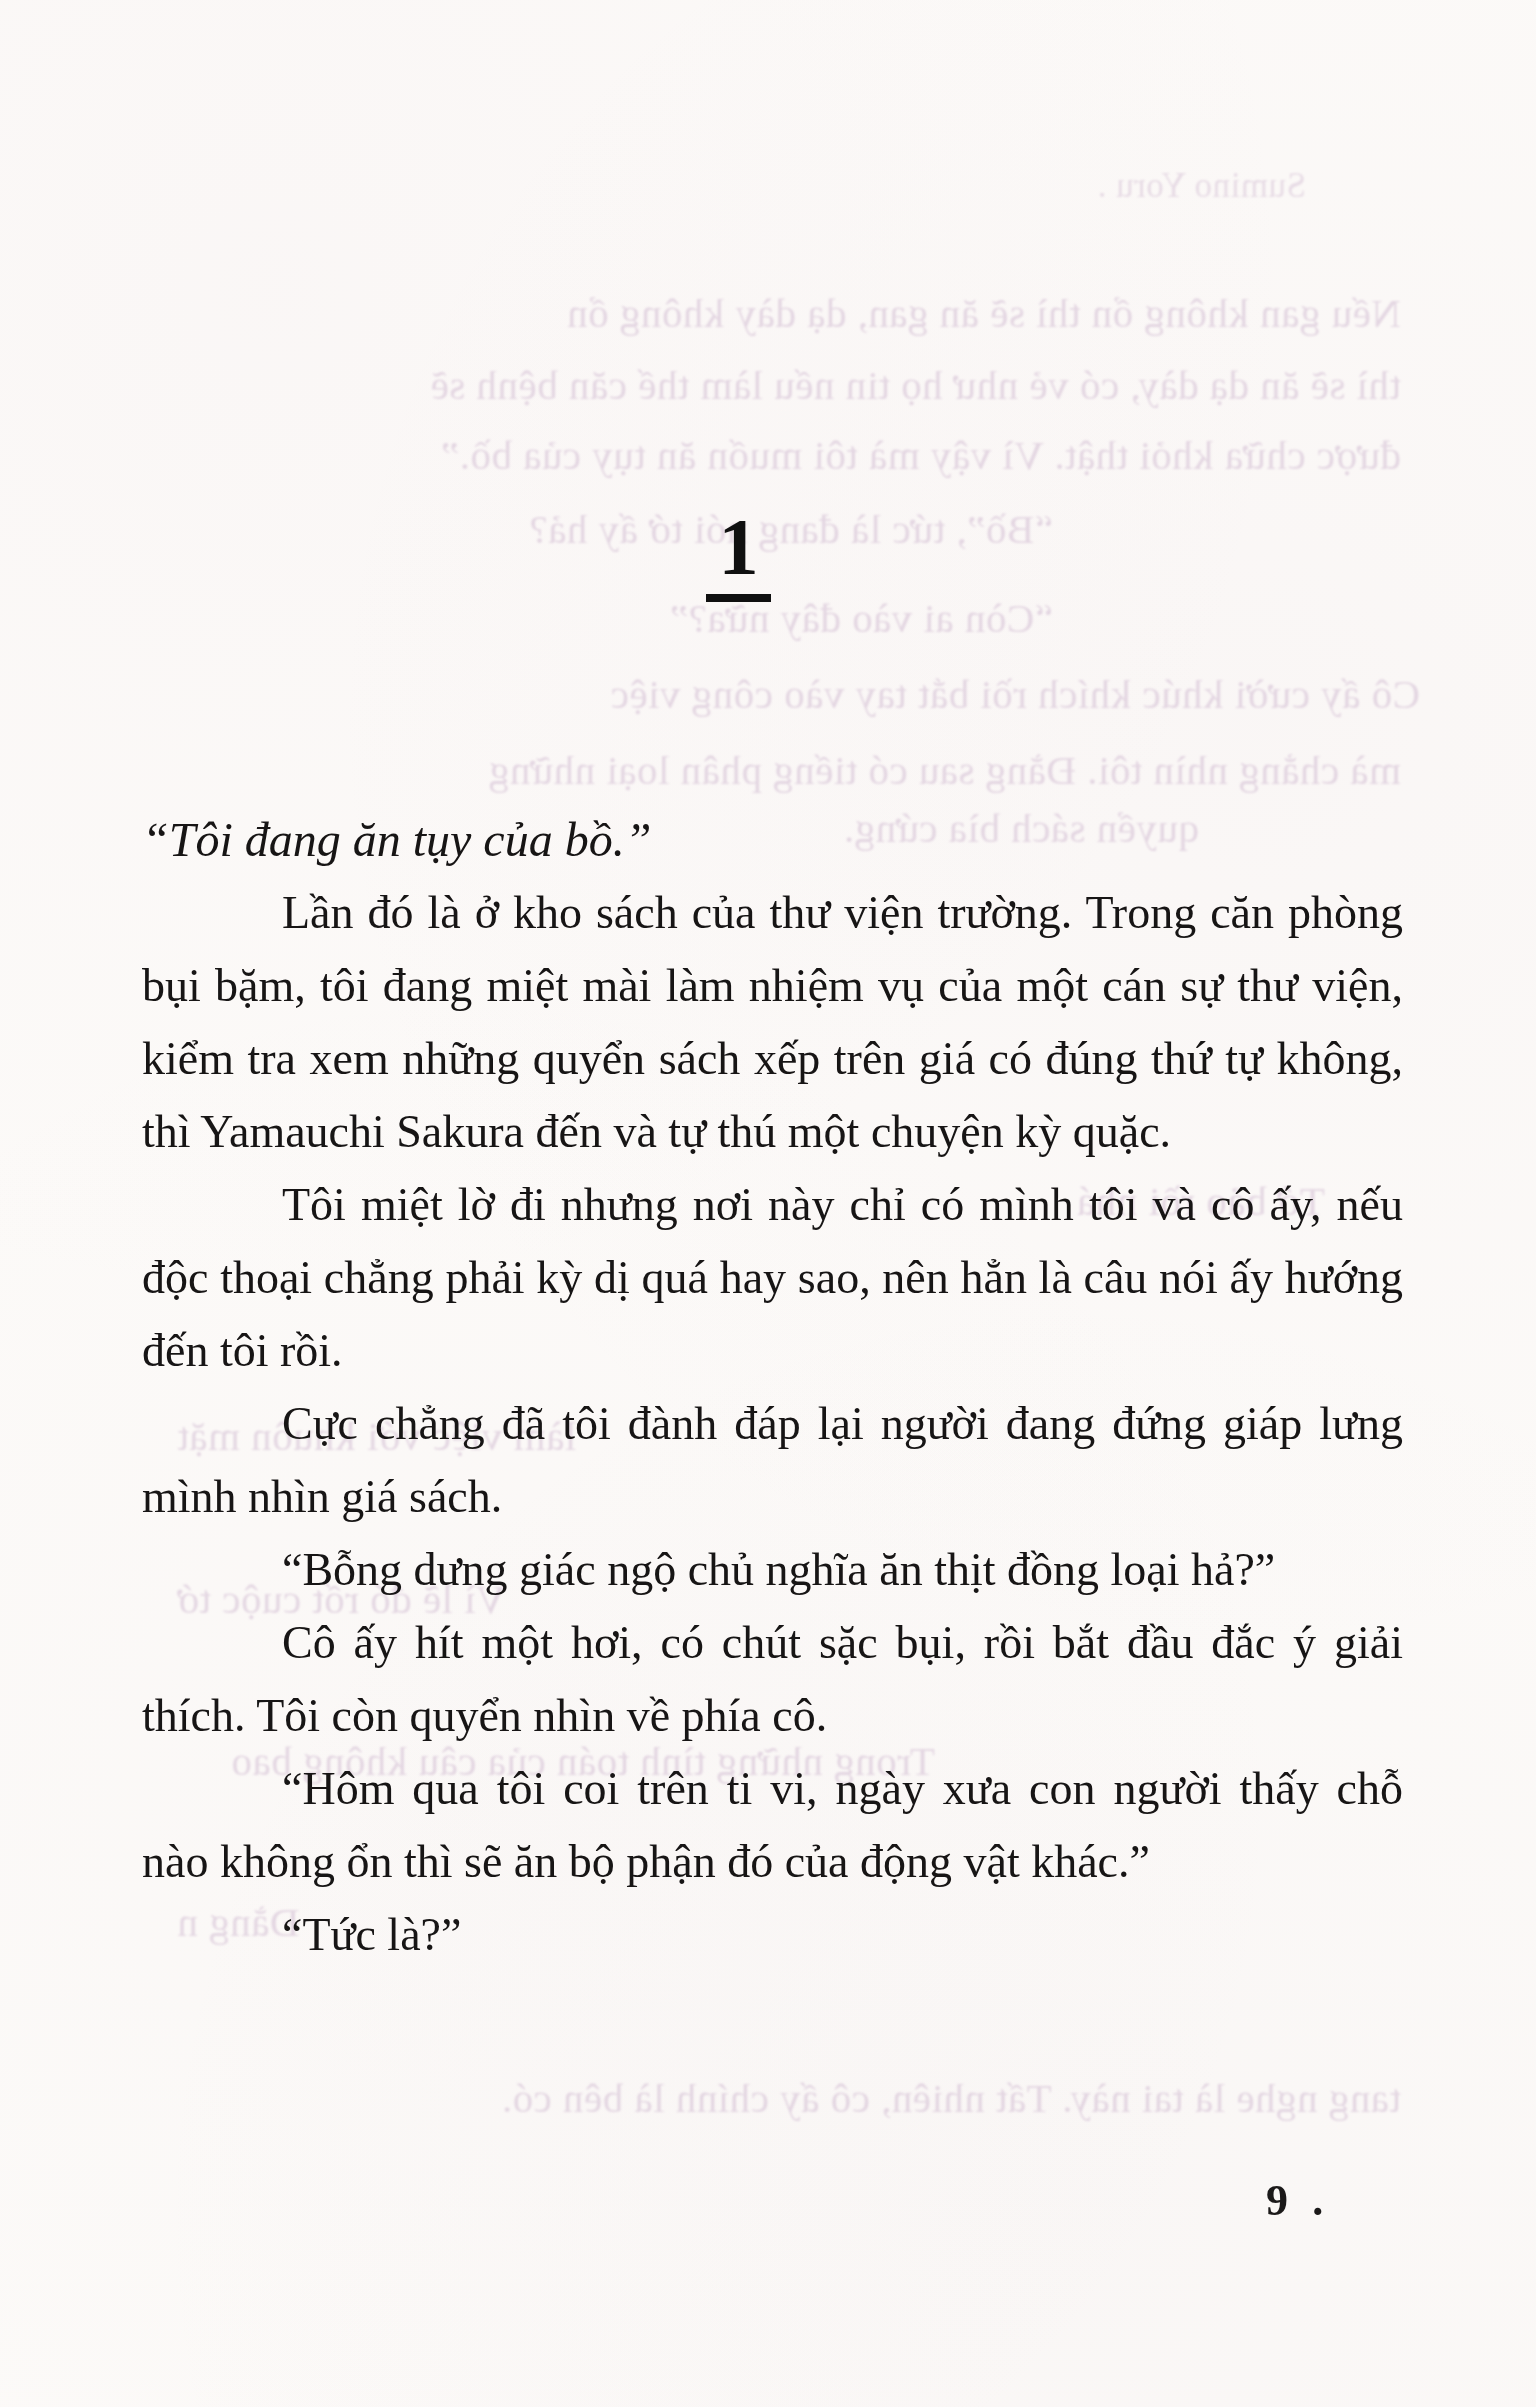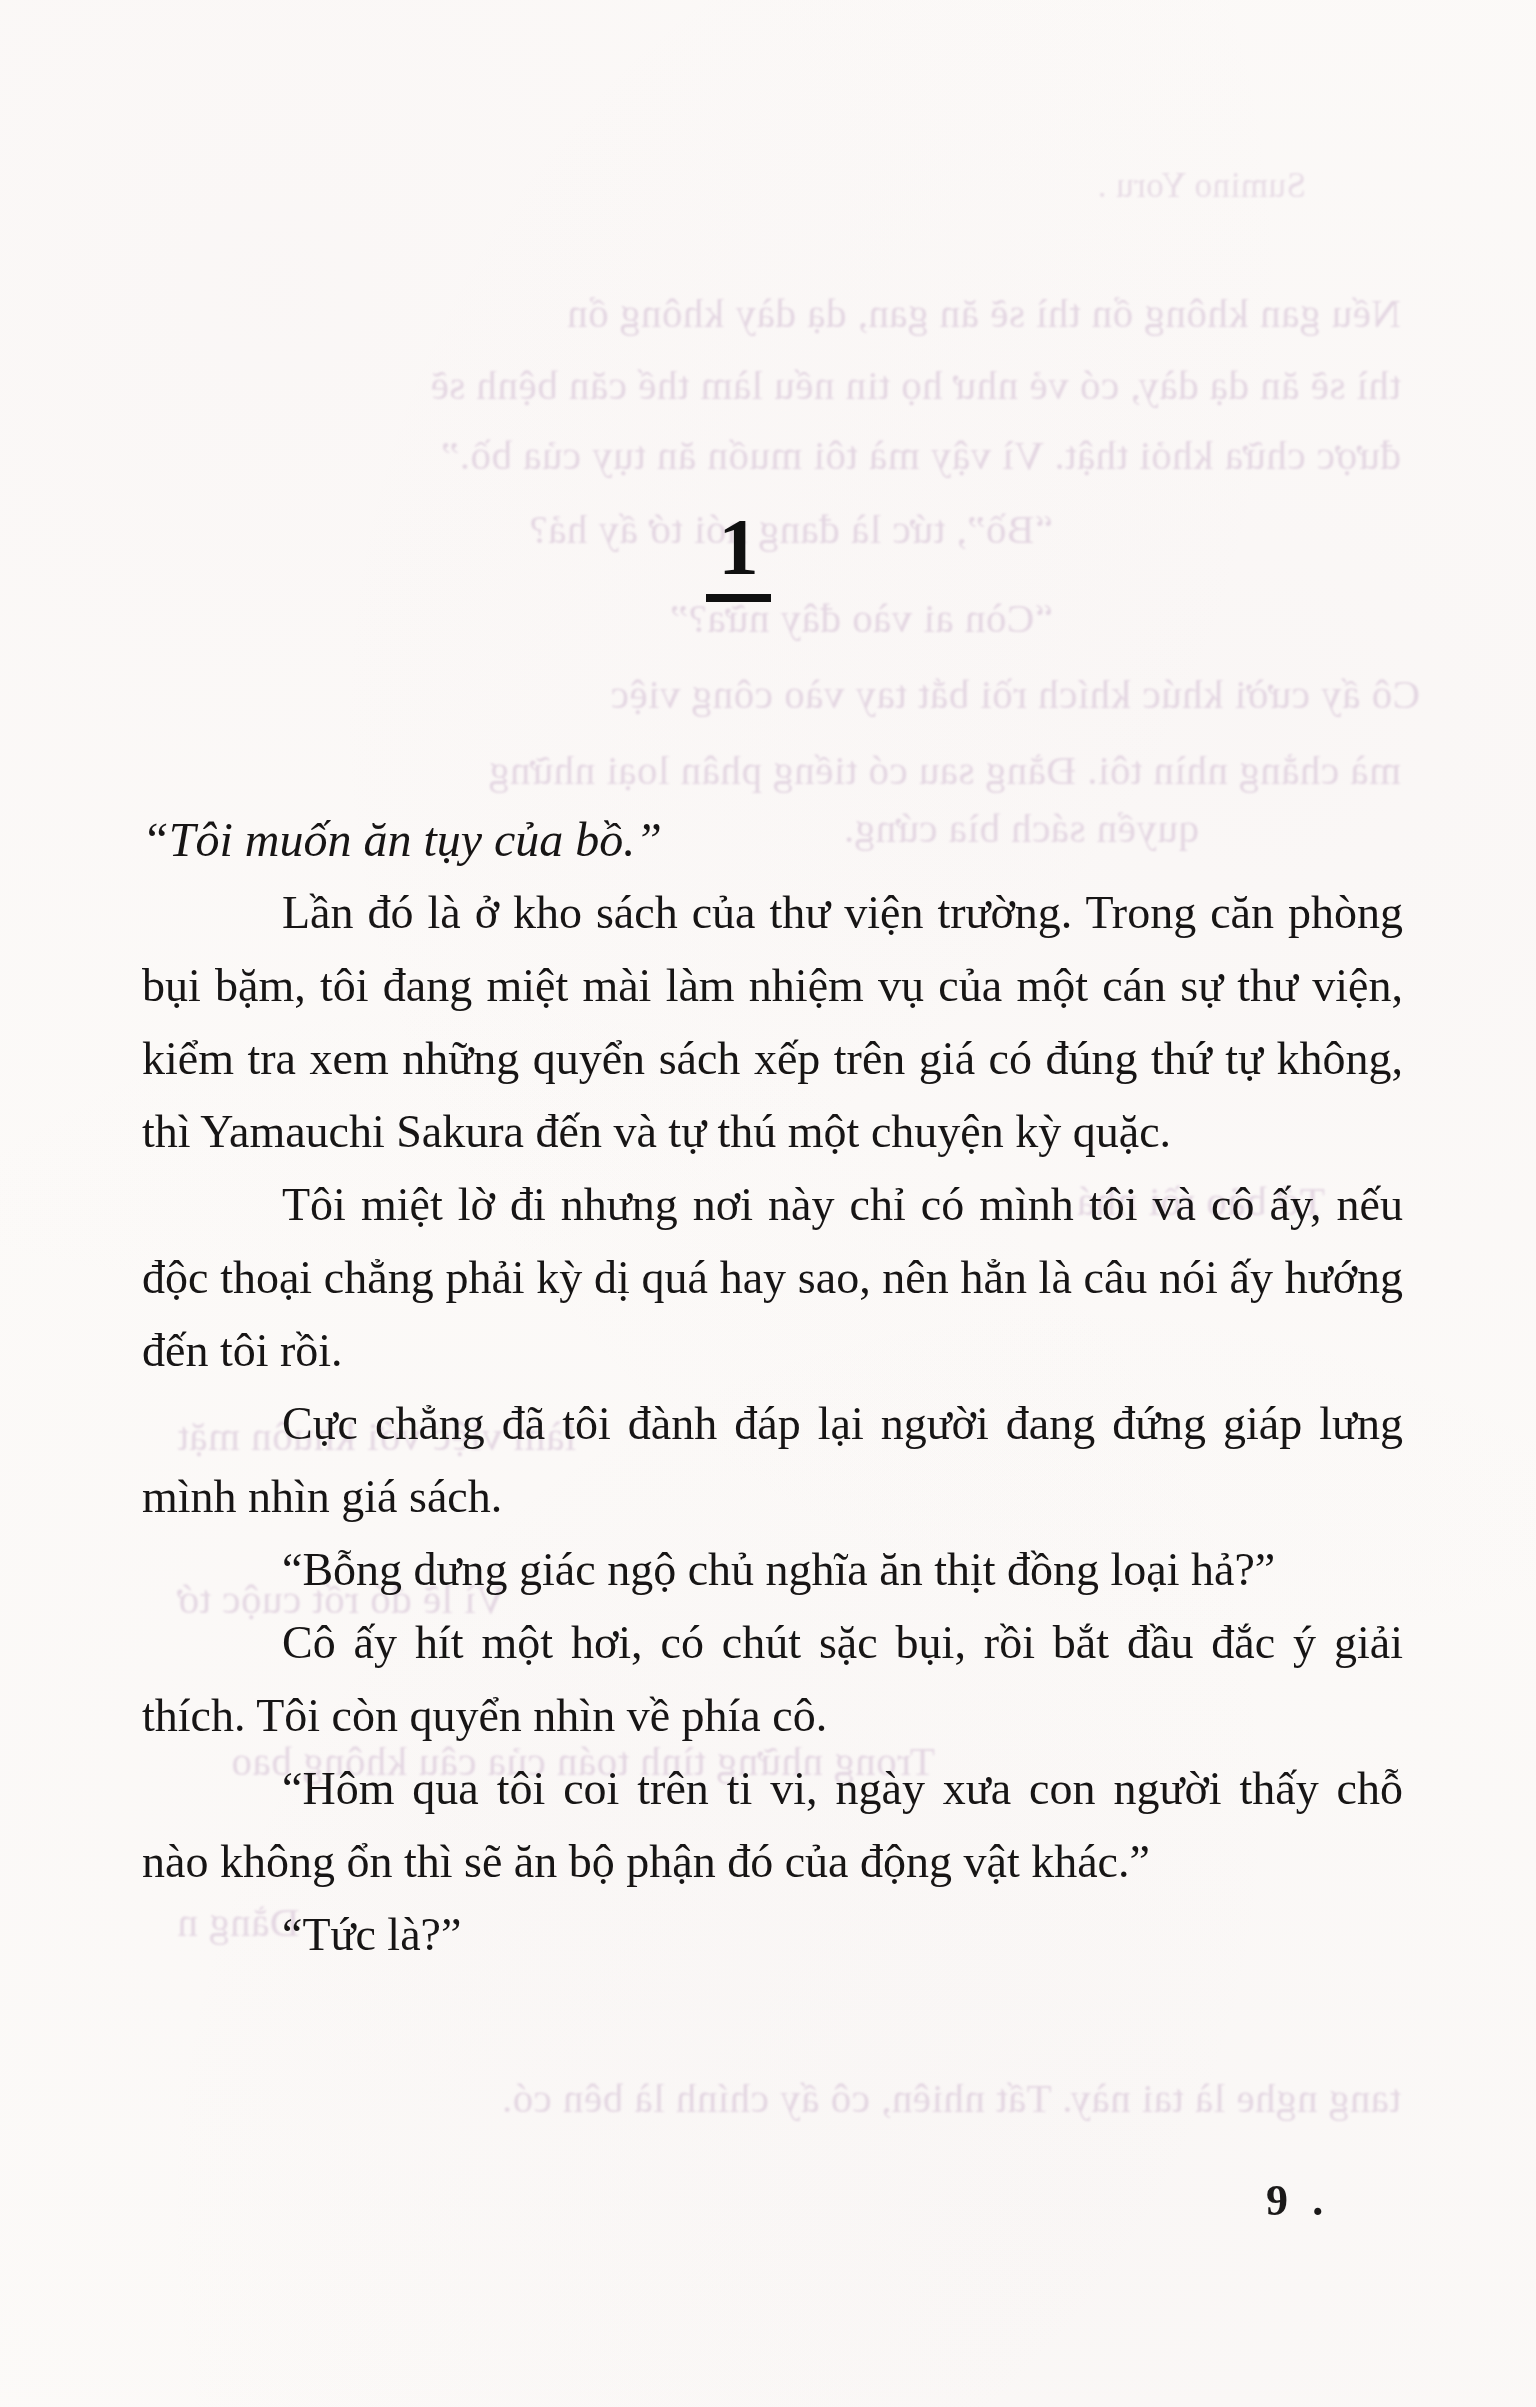--- a/index.html
+++ b/index.html
@@ -98,21 +98,21 @@
   <div class="ghost tail" style="left:177px; top:1579px; width:473px;">Vì lẽ đó rốt cuộc tớ</div>
   <div class="ghost tail" style="left:231px; top:1741px; width:852px;">Trong những tình toán của câu không bao</div>
   <div class="ghost tail" style="left:177px; top:1902px; width:284px;">Đằng n</div>
   <div class="ghost" style="left:142px; top:2078px; width:1259px;">tang nghe là tai này. Tất nhiên, cô ấy chính là bên có.</div>
 
   <div class="chapter">
     <span class="chapter-num">1</span>
   </div>
 
   <div class="body-text">
-    <p class="para quote-italic">“Tôi muốn ăn tụy của bồ.”</p>
+    <p class="para quote-italic">“Tôi đang ăn tụy của bồ.”</p>
     <p class="para">Lần đó là ở kho sách của thư viện trường. Trong căn phòng bụi bặm, tôi đang miệt mài làm nhiệm vụ của một cán sự thư viện, kiểm tra xem những quyển sách xếp trên giá có đúng thứ tự không, thì Yamauchi Sakura đến và tự thú một chuyện kỳ quặc.</p>
     <p class="para">Tôi miệt lờ đi nhưng nơi này chỉ có mình tôi và cô ấy, nếu độc thoại chẳng phải kỳ dị quá hay sao, nên hẳn là câu nói ấy hướng đến tôi rồi.</p>
     <p class="para">Cực chẳng đã tôi đành đáp lại người đang đứng giáp lưng mình nhìn giá sách.</p>
     <p class="para">“Bỗng dưng giác ngộ chủ nghĩa ăn thịt đồng loại hả?”</p>
     <p class="para">Cô ấy hít một hơi, có chút sặc bụi, rồi bắt đầu đắc ý giải thích. Tôi còn quyển nhìn về phía cô.</p>
     <p class="para">“Hôm qua tôi coi trên ti vi, ngày xưa con người thấy chỗ nào không ổn thì sẽ ăn bộ phận đó của động vật khác.”</p>
     <p class="para">“Tức là?”</p>
   </div>
 
   <div class="page-num">9 .</div>

